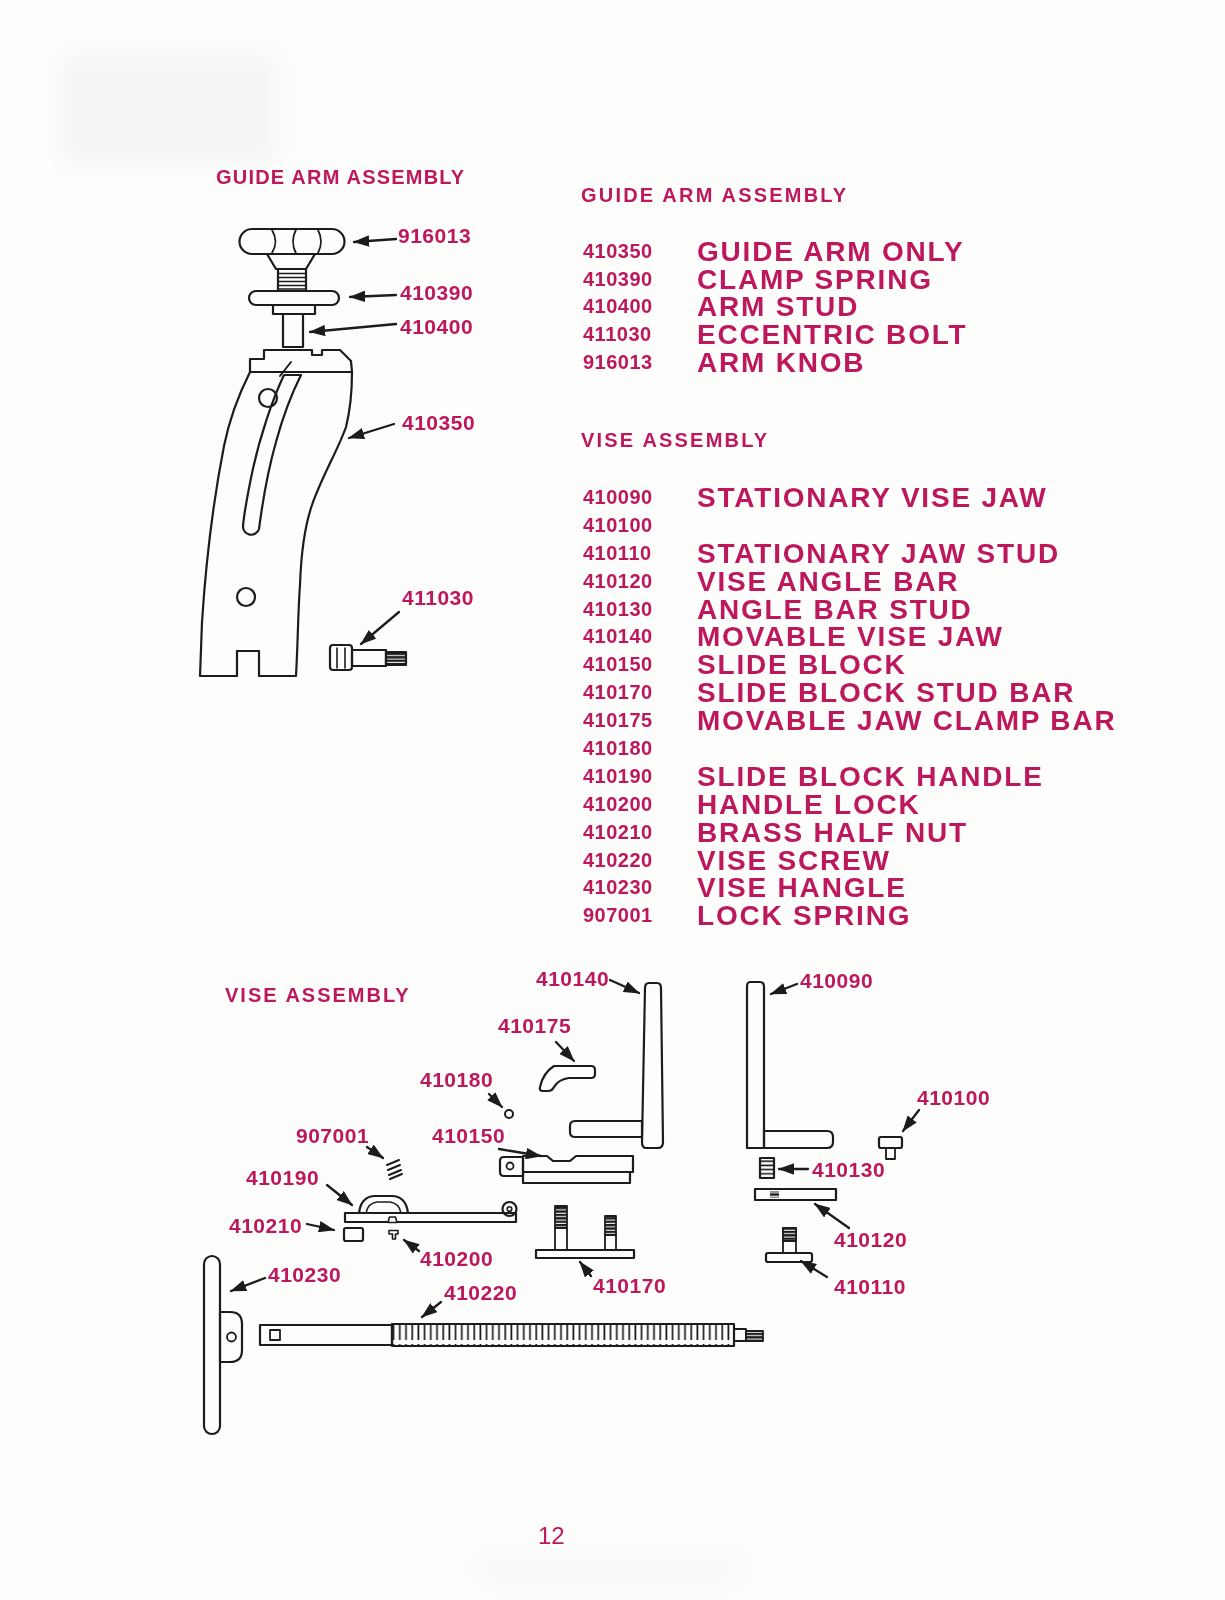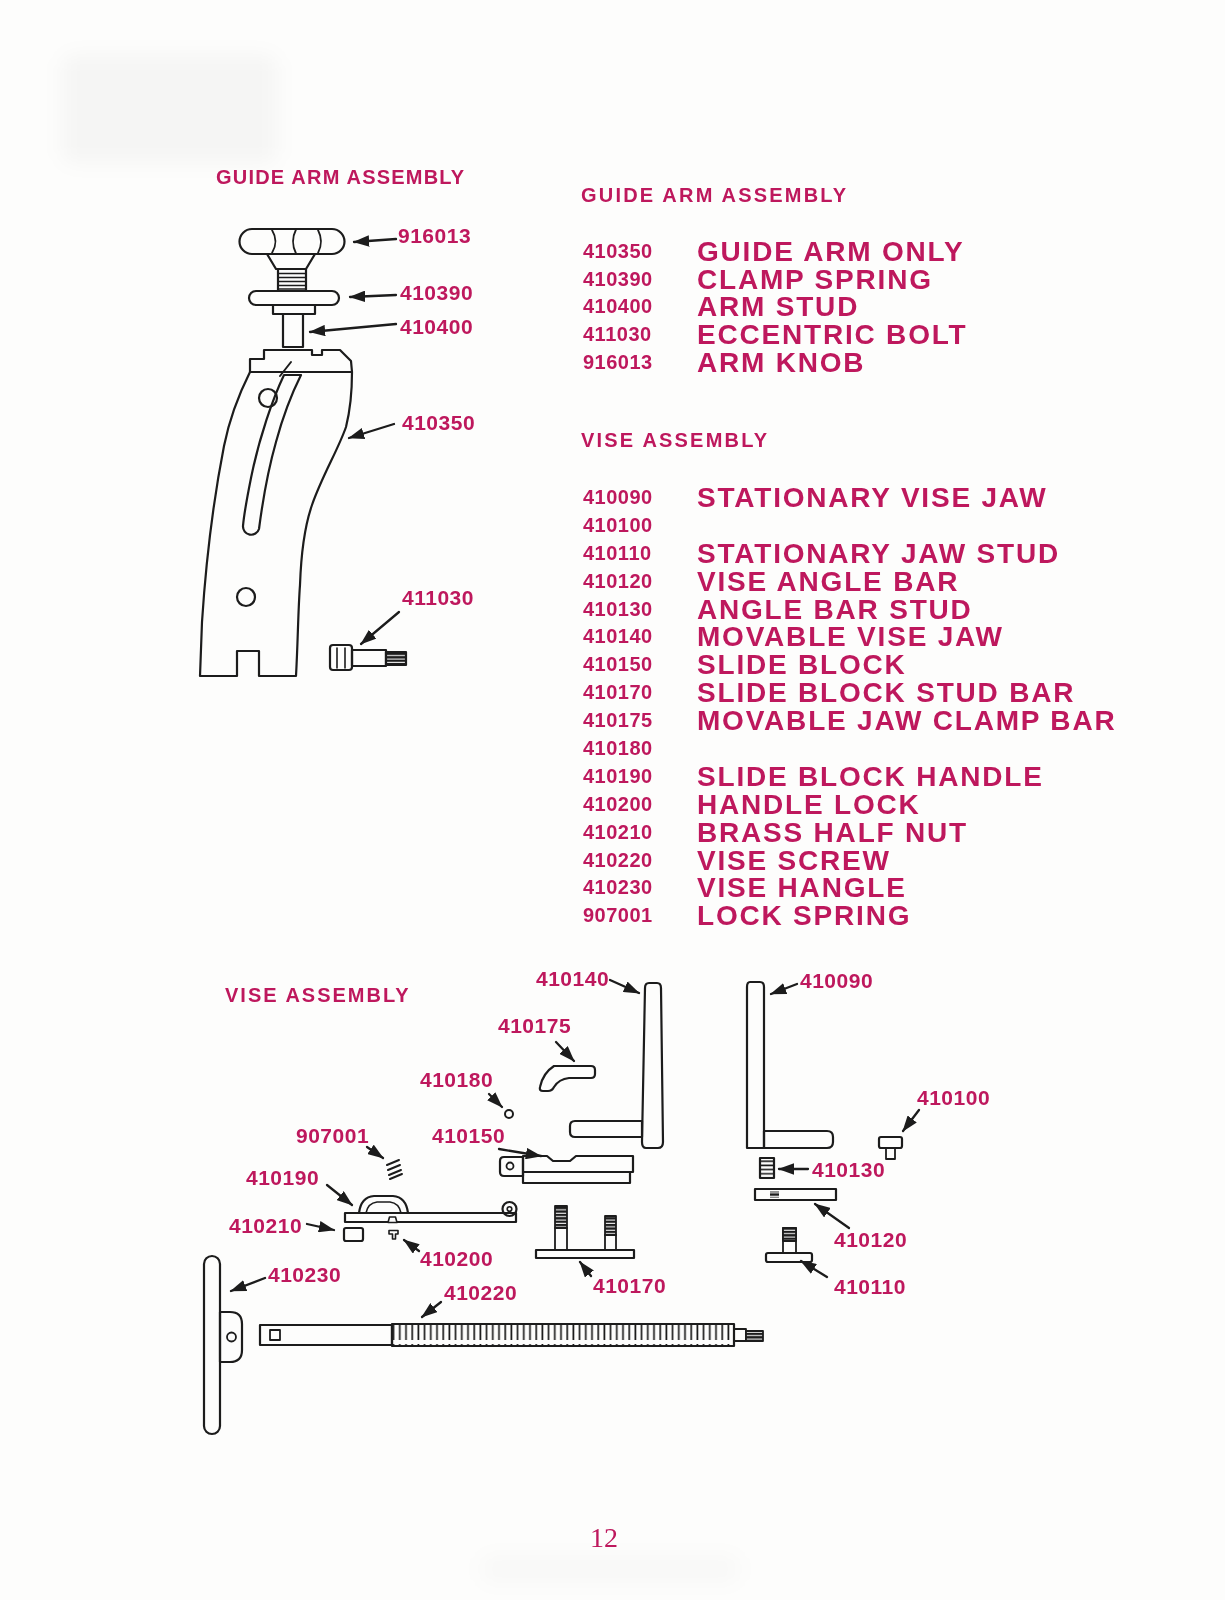--- a/index.html
+++ b/index.html
@@ -9,21 +9,21 @@
   .art{position:absolute;left:0;top:0;}
   .diag-title{position:absolute;font-weight:bold;font-size:20px;letter-spacing:1.2px;white-space:nowrap;}
   .col-header{position:absolute;font-weight:bold;font-size:20px;letter-spacing:2.2px;white-space:nowrap;}
   .parts-list{position:absolute;left:583px;width:445px;}
   .row{display:flex;}
   .g-row{height:27.7px;line-height:27.7px;}
   .v-row{height:27.9px;line-height:27.9px;}
   .num{width:114px;flex:none;font-weight:bold;font-size:20px;letter-spacing:0.5px;}
   .desc{font-weight:bold;font-size:28px;letter-spacing:1.8px;white-space:nowrap;}
   .plabel{position:absolute;font-weight:bold;font-size:21px;letter-spacing:0.5px;white-space:nowrap;}
-  .page-num{position:absolute;left:590px;top:1522px;font-family:Liberation Serif, serif;font-size:28px;}
+  .page-num{position:absolute;left:538px;top:1522px;font-family:Liberation Sans, sans-serif;font-size:24px;}
 </style>
 </head>
 <body>
 
 <div class="page">
 
   <div class="patch" style="left:62px;top:55px;width:215px;height:108px;"></div>
   <div class="patch" style="left:480px;top:1555px;width:260px;height:28px;background:rgba(0,0,0,0.02);"></div>
 
   <svg class="art" width="1225" height="1600" viewBox="0 0 1225 1600">

